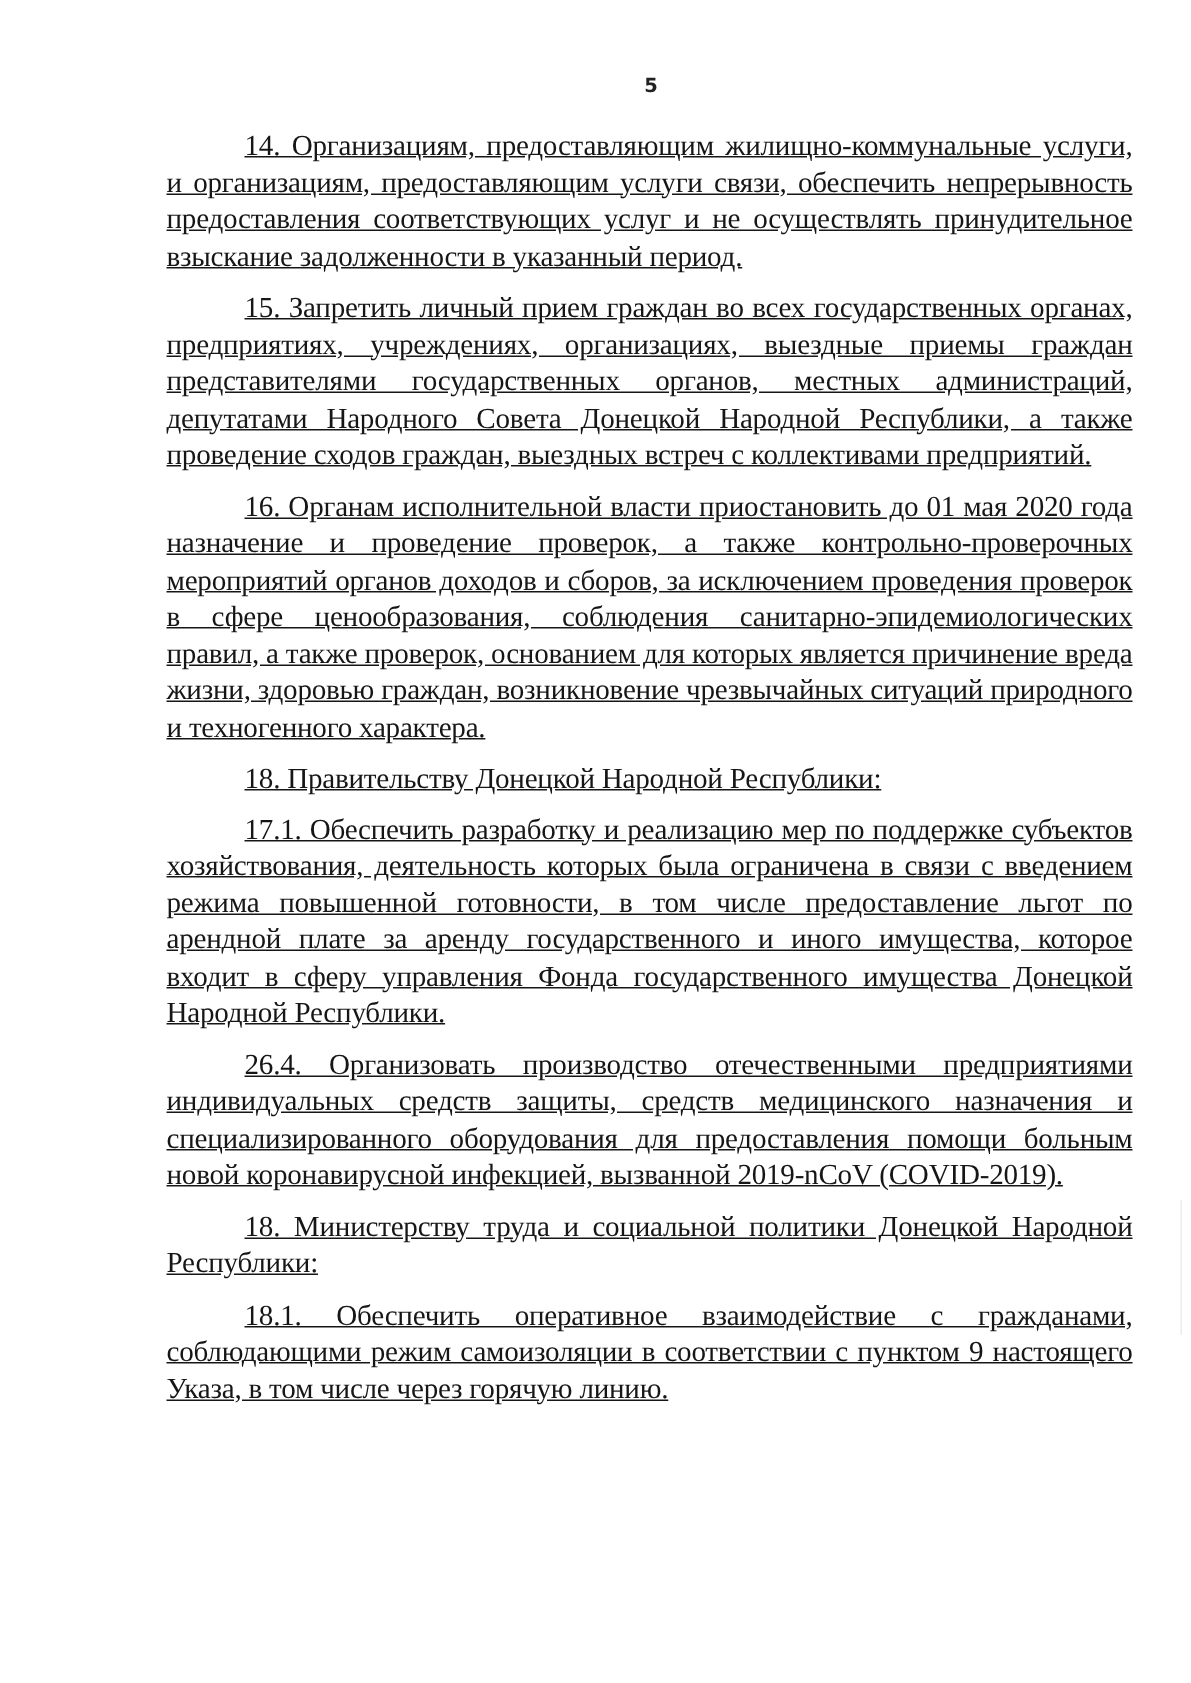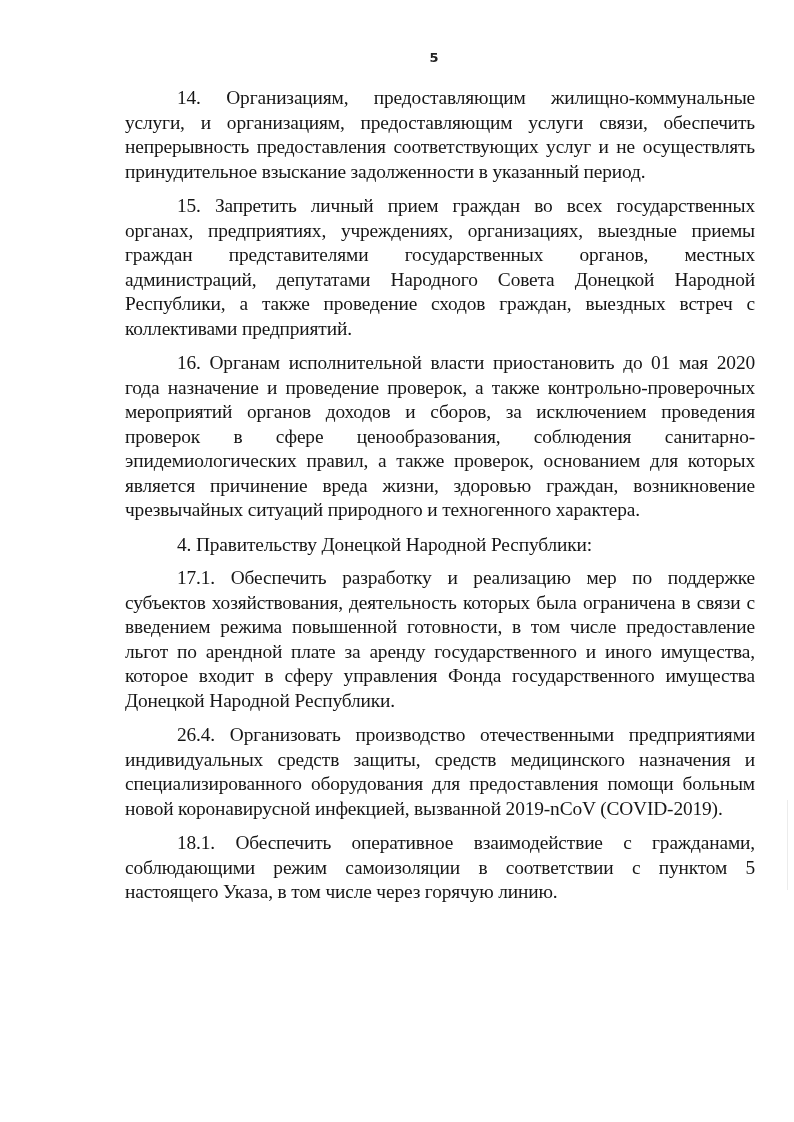--- a/index.html
+++ b/index.html
@@ -12,39 +12,41 @@
   .page-number {
     position: absolute; top: 50px; left: 0; width: 868px; text-align: center;
     font-family: "DejaVu Sans", sans-serif; font-size: 13px; font-weight: bold;
     color: #222;
   }
   .body {
     position: absolute; left: 109px; top: 86px; width: 646px;
   }
   .para {
     font-size: 19.4px; line-height: 24.5px; text-align: justify;
-    text-indent: 52px; margin: 0 0 10px 16px;
+    text-indent: 52px; margin: 0 0 10px 2px;
     letter-spacing: -0.15px;
+    text-decoration: underline;
   }
   .para.tight { margin-bottom: 9px; }
   .edge-mark {
     position: absolute; right: 6px; top: 800px; width: 1px; height: 90px;
     background: #ececec;
   }
 </style>
 </head>
 <body>
 
 <div class="page">
   <div class="page-number">5</div>
 
   <div class="body">
     <p class="para">14. Организациям, предоставляющим жилищно-коммунальные услуги, и организациям, предоставляющим услуги связи, обеспечить непрерывность предоставления соответствующих услуг и не осуществлять принудительное взыскание задолженности в указанный период.</p>
     <p class="para">15. Запретить личный прием граждан во всех государственных органах, предприятиях, учреждениях, организациях, выездные приемы граждан представителями государственных органов, местных администраций, депутатами Народного Совета Донецкой Народной Республики, а также проведение сходов граждан, выездных встреч с коллективами предприятий.</p>
     <p class="para">16. Органам исполнительной власти приостановить до 01 мая 2020 года назначение и проведение проверок, а также контрольно-проверочных мероприятий органов доходов и сборов, за исключением проведения проверок в сфере ценообразования, соблюдения санитарно-эпидемиологических правил, а также проверок, основанием для которых является причинение вреда жизни, здоровью граждан, возникновение чрезвычайных ситуаций природного и техногенного характера.</p>
-    <p class="para tight">4. Правительству Донецкой Народной Республики:</p>
+    <p class="para tight">18. Правительству Донецкой Народной Республики:</p>
     <p class="para">17.1. Обеспечить разработку и реализацию мер по поддержке субъектов хозяйствования, деятельность которых была ограничена в связи с введением режима повышенной готовности, в том числе предоставление льгот по арендной плате за аренду государственного и иного имущества, которое входит в сферу управления Фонда государственного имущества Донецкой Народной Республики.</p>
     <p class="para">26.4. Организовать производство отечественными предприятиями индивидуальных средств защиты, средств медицинского назначения и специализированного оборудования для предоставления помощи больным новой коронавирусной инфекцией, вызванной 2019-nCoV (COVID-2019).</p>
-    <p class="para">18.1. Обеспечить оперативное взаимодействие с гражданами, соблюдающими режим самоизоляции в соответствии с пунктом 5 настоящего Указа, в том числе через горячую линию.</p>
+    <p class="para">18. Министерству труда и социальной политики Донецкой Народной Республики:</p>
+    <p class="para">18.1. Обеспечить оперативное взаимодействие с гражданами, соблюдающими режим самоизоляции в соответствии с пунктом 9 настоящего Указа, в том числе через горячую линию.</p>
   </div>
 
   <div class="edge-mark"></div>
 </div>
 
 </body></html>

